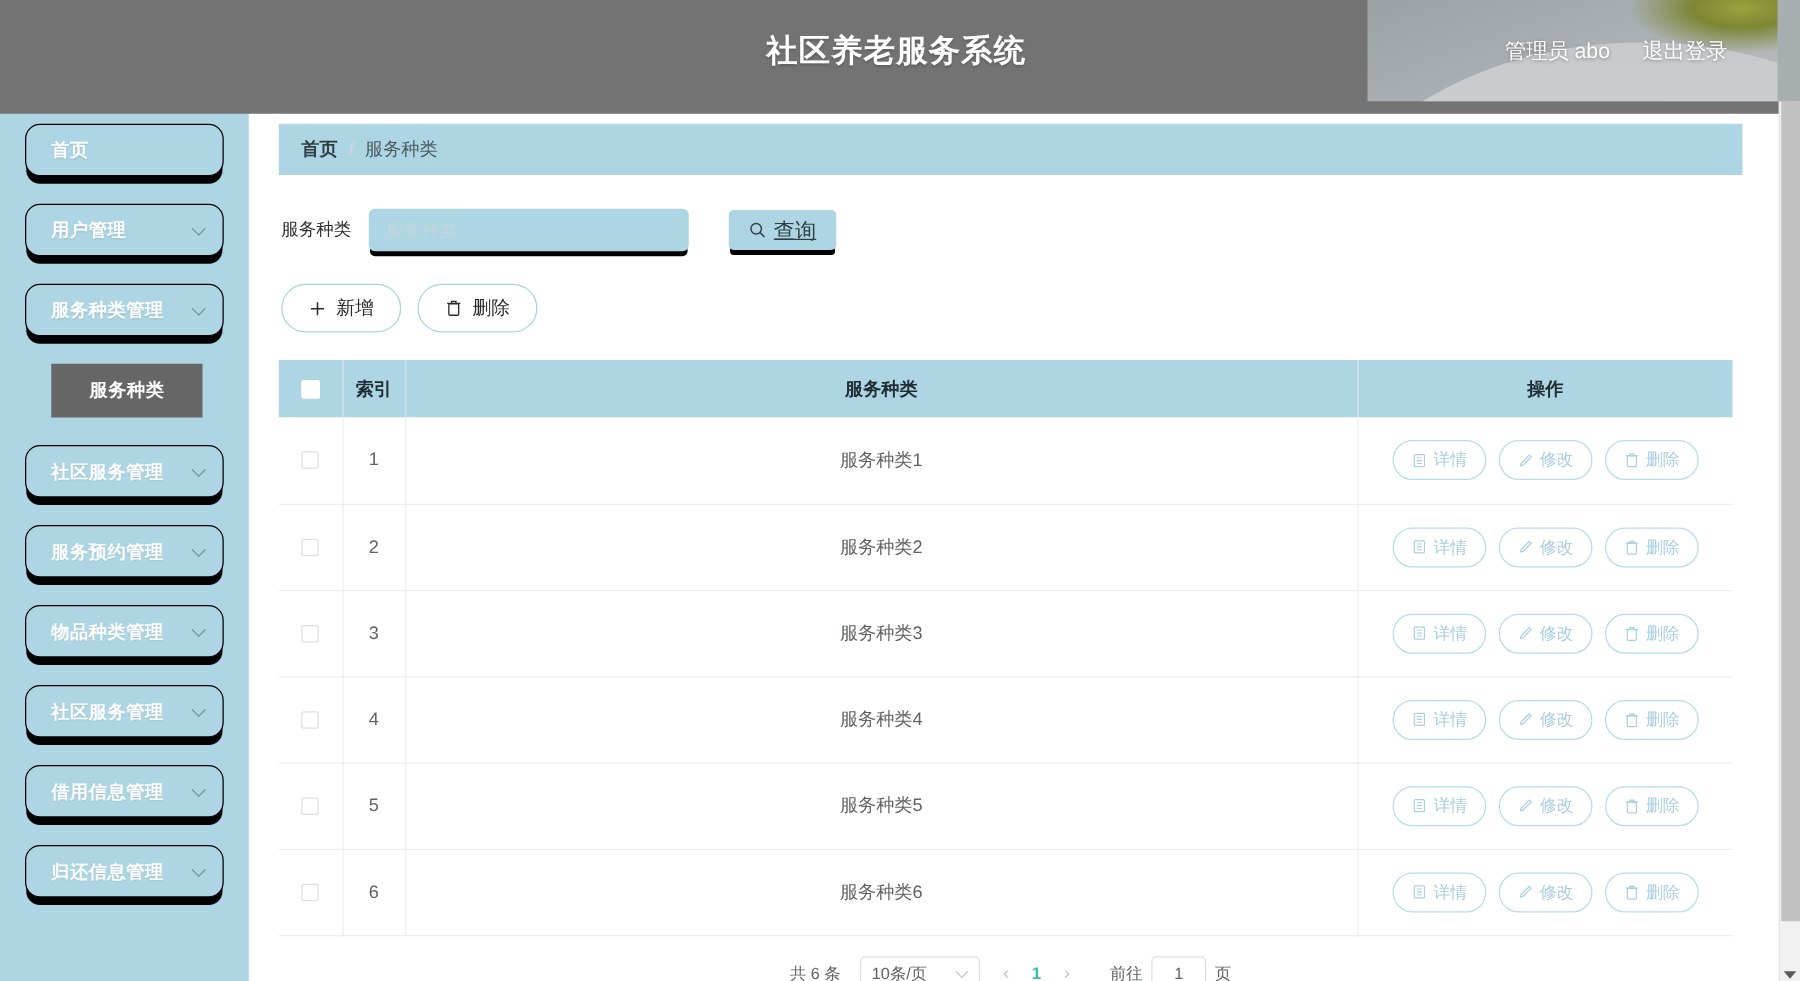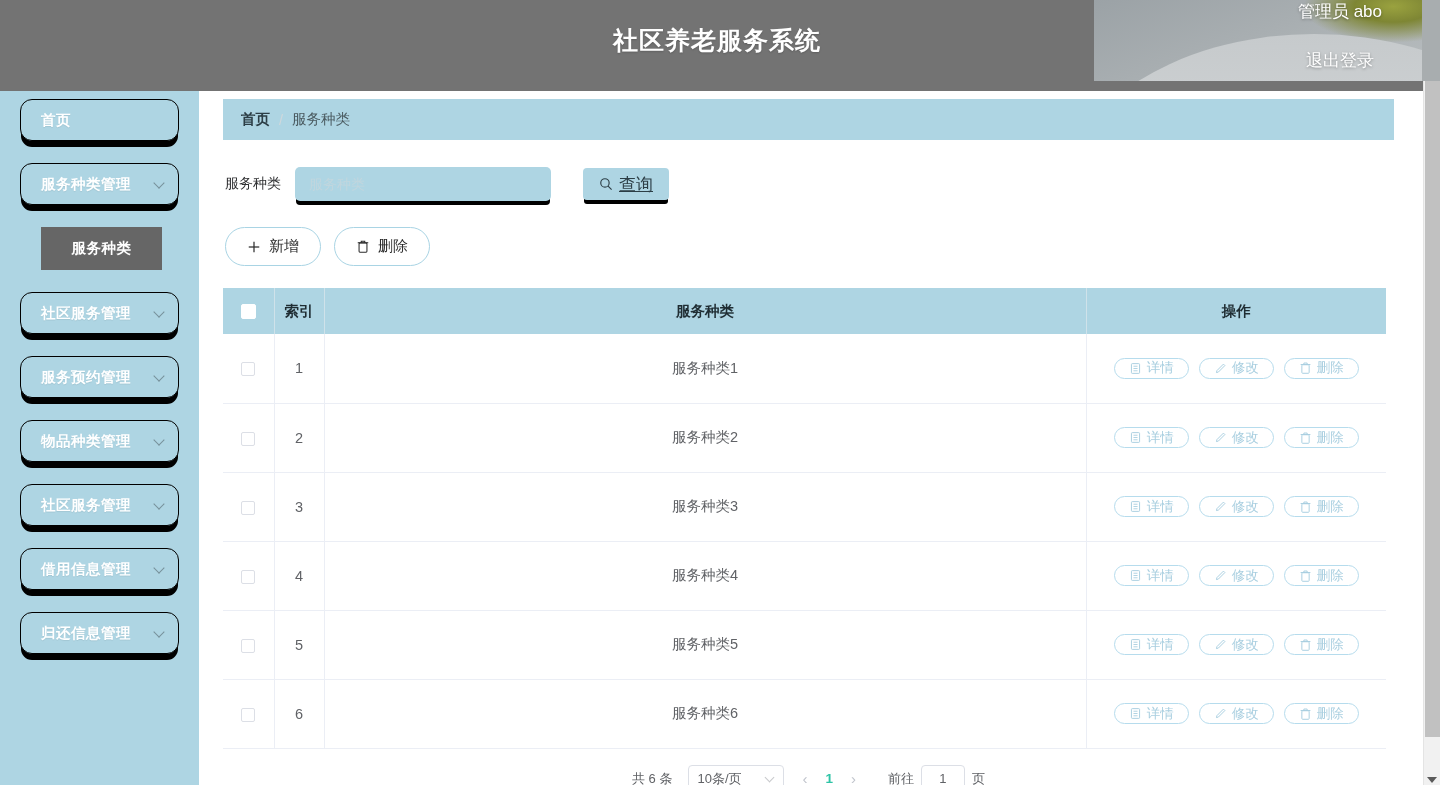--- a/index.html
+++ b/index.html
@@ -40,21 +40,20 @@
     position: absolute; left: 0; top: 0; width: 1434px; height: 81px;
     display: flex; align-items: center; justify-content: center;
     color: #ffffff; font-size: 25px; font-weight: bold;
     letter-spacing: 1px;
     text-shadow: 0 1px 2px rgba(0,0,0,.18);
   }
   .header-right {
     position: absolute; right: 52px; top: 0; height: 81px;
     display: flex; align-items: center; gap: 26px;
     z-index: 4;
-    flex-direction: column;
   }
   .header-right span {
     color: #ffffff; font-size: 17px;
     text-shadow: 0 1px 3px rgba(0,0,0,.35);
     cursor: pointer; white-space: nowrap;
   }
 
   
   .sidebar {
     position: absolute; left: 0; top: 81px;
@@ -179,21 +178,21 @@
   }
   tbody td:last-child { border-right: none; }
   .chk {
     display: inline-block; width: 14px; height: 14px;
     border: 1px solid #dcdfe6; border-radius: 2px; background: #fff;
     vertical-align: middle; cursor: pointer;
   }
   .chk.head { border-color: #fff; background: #ffffff; width: 15px; height: 15px; }
   .ops { display: flex; align-items: center; justify-content: center; gap: 10px; }
   .op-btn {
-    height: 21px; padding: 0 14px;
+    height: 32px; padding: 0 14px;
     background: #ffffff; border: 1.4px solid #b6dced; border-radius: 18px;
     display: flex; align-items: center; gap: 5px;
     font-size: 13.5px; color: #a9cfe0; cursor: pointer;
     font-family: "Liberation Sans", sans-serif;
   }
 
   
   .pagination {
     display: flex; align-items: center; justify-content: center;
     gap: 12px; margin-top: 16px; font-size: 13px; color: #606266;
@@ -260,20 +259,24 @@
     </div>
   </div>
 
   <div class="sidebar">
 
     <div class="menu-item">
       <span class="label">首页</span>
     </div>
 
 
+    <div class="menu-item">
+      <span class="label">用户管理</span>
+      <span class="chev"></span>
+    </div>
 
     <div class="menu-item">
       <span class="label">服务种类管理</span>
       <span class="chev"></span>
     </div>
 
     <div class="submenu">
       <span>服务种类</span>
     </div>
 

